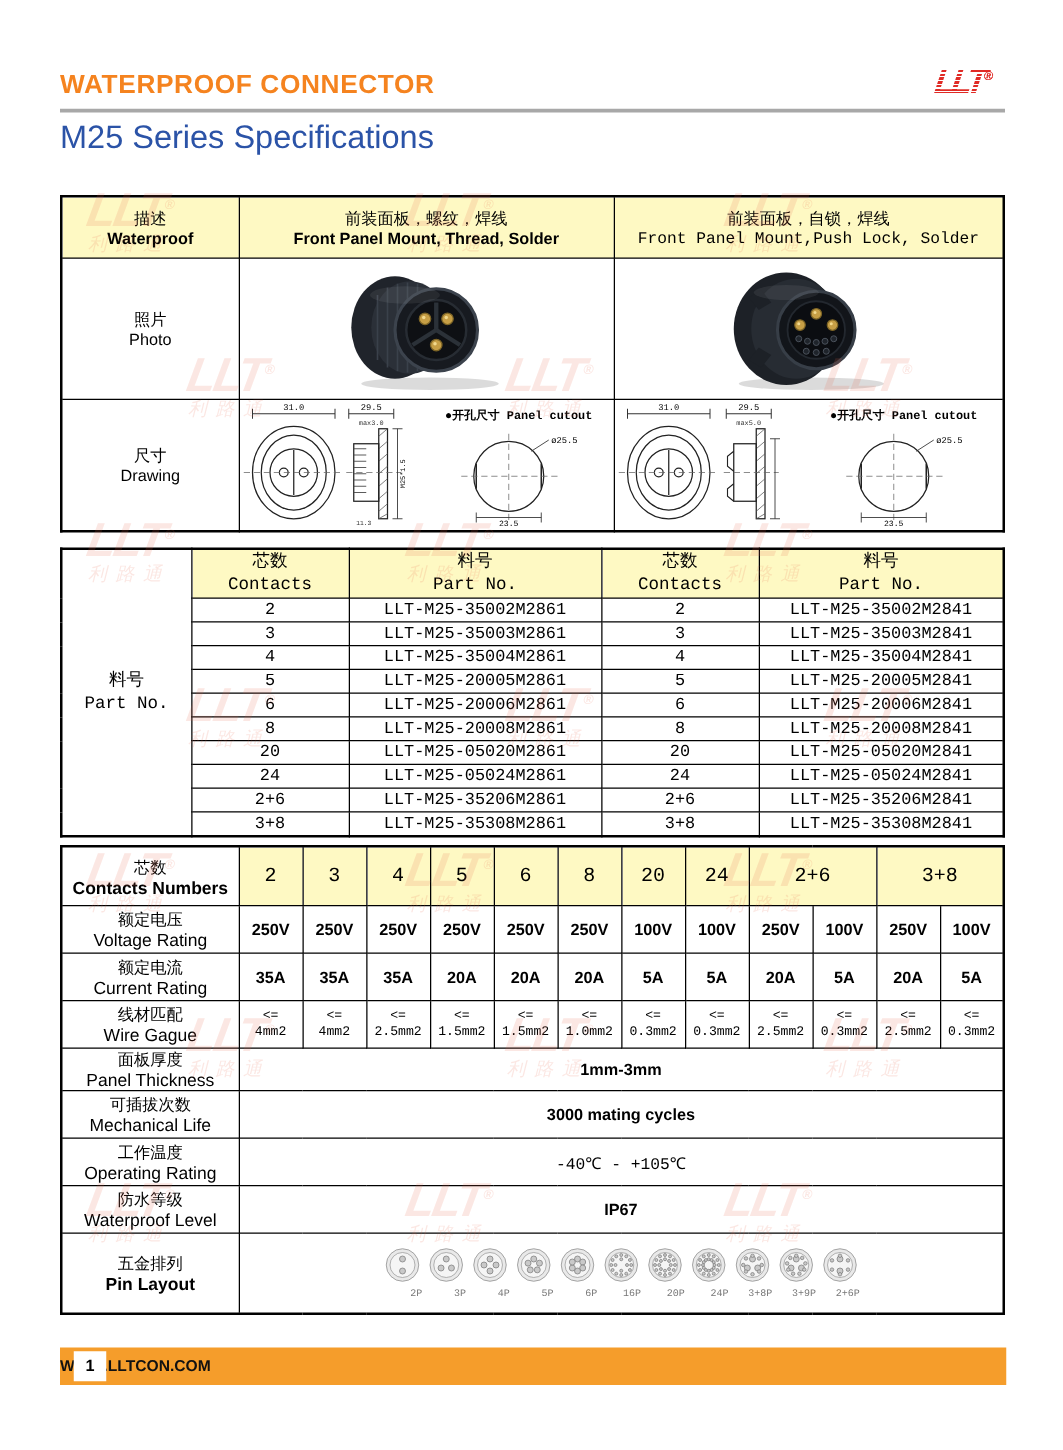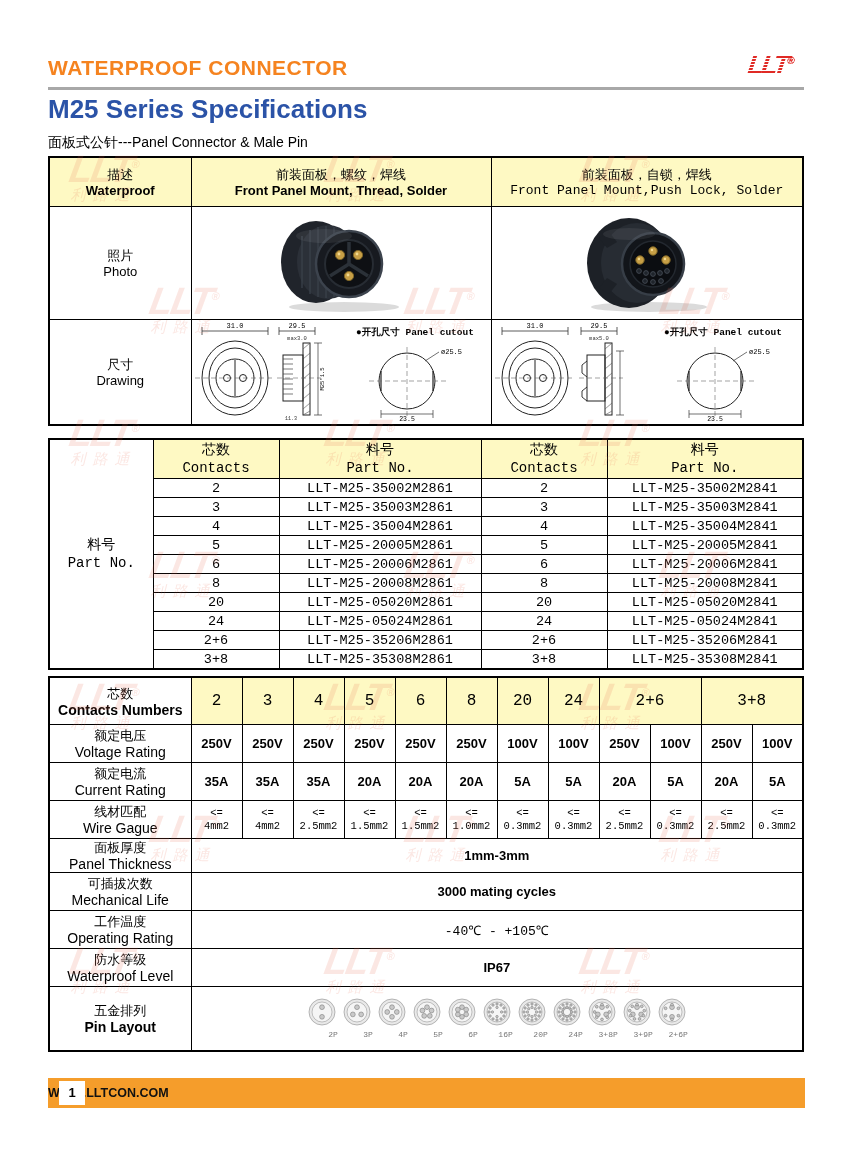--- a/index.html
+++ b/index.html
@@ -9,21 +9,21 @@
 
   
   .brand-title{position:absolute;left:48px;top:56px;font-size:21px;font-weight:bold;
                color:#f5831f;letter-spacing:.5px;}
   .logo{position:absolute;left:748px;top:50px;color:#e02a25;font-weight:800;
         font-style:italic;font-size:27px;letter-spacing:-3px;transform:skewX(-8deg);
         background:repeating-linear-gradient(180deg,#e02a25 0 2px,#ffffff 2px 3px);
         -webkit-background-clip:text;background-clip:text;-webkit-text-fill-color:transparent;}
   .logo sup{font-size:10px;letter-spacing:0;-webkit-text-fill-color:#e02a25;}
   .hdr-rule{position:absolute;left:48px;top:87px;width:756px;height:3px;background:#a8a8a8;}
-  .doc-title{position:absolute;left:48px;top:94px;font-size:26px;font-weight:bold;color:#2b53a7;}
+  .doc-title{position:absolute;left:48px;top:94px;font-size:26px;font-weight:normal;color:#2b53a7;}
   .doc-subtitle{position:absolute;left:48px;top:134px;font-size:14px;}
 
   
   table{border-collapse:collapse;table-layout:fixed;position:absolute;left:48px;background:transparent;}
   td,th{border:1px solid #000;padding:0;text-align:center;vertical-align:middle;overflow:hidden;}
   .tbl{border:2px solid #000;}
   .cyan{background:#fef9c3;}
   .cn{font-size:13px;line-height:17px;}
   .en{font-size:13px;line-height:16px;}
   .mono{font-family:"Liberation Mono",monospace;}
@@ -73,21 +73,20 @@
 </style>
 </head>
 <body>
 
 <div class="page">
 
   <div class="brand-title">WATERPROOF CONNECTOR</div>
   <div class="logo"><span>LLT</span><sup>®</sup></div>
   <div class="hdr-rule"></div>
   <div class="doc-title">M25 Series Specifications</div>
-  <div class="doc-subtitle">面板式公针---Panel Connector &amp; Male Pin</div>
 
   <table id="tbl-overview" class="tbl">
     <colgroup>
         <col style="width:142px">
         <col style="width:300px">
         <col style="width:312px">
       </colgroup>
     <tbody>
         <tr class="hdr">
       <td class="cyan">

